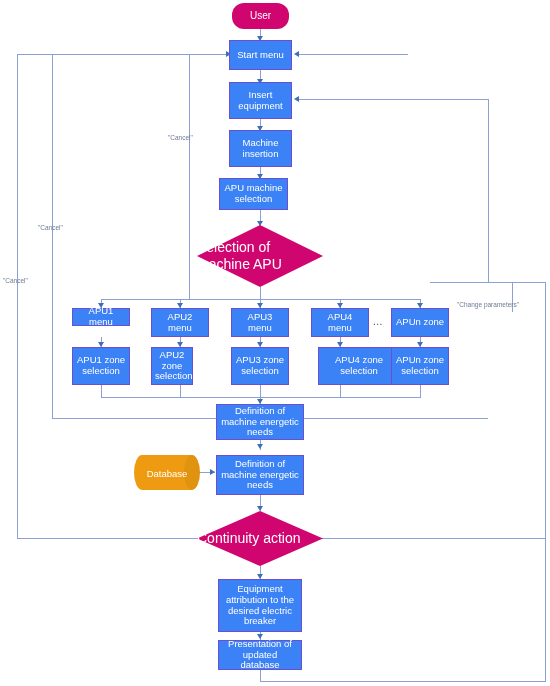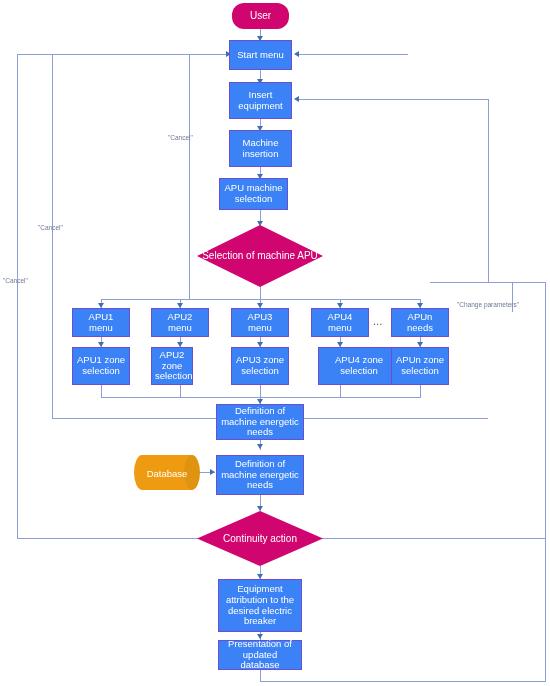--- a/index.html
+++ b/index.html
@@ -44,24 +44,24 @@
   .decision .dia{
     position:absolute;
     left:0;top:0;right:0;bottom:0;
     background:#d1056f;
     clip-path:polygon(50% 0%,100% 50%,50% 100%,0% 50%);
     z-index:1;
   }
   .decision .dlabel{
     position:relative;
     z-index:2;
-    font-size:10px;
+    font-size:14px;
     color:#ffffff;
     width:100%;
-    text-align:center;
+    text-align:left;
     line-height:1.2;
   }
   .db{
     position:absolute;
     z-index:5;
   }
   .db .dbbody{
     position:absolute;
     left:8px;right:8px;top:0;bottom:0;
     background:#ef9b11;
@@ -246,35 +246,35 @@
 
   <div class="node proc" style="left:219px;top:178px;width:69px;height:32px;">
     <span class="txt">APU machine selection</span>
   </div>
 
   <div class="node decision" style="left:197px;top:225px;width:126px;height:62px;">
     <span class="dia"></span>
     <span class="dlabel">Selection of machine APU</span>
   </div>
 
-  <div class="node proc" style="left:72px;top:308px;width:58px;height:29px;">
+  <div class="node proc" style="left:72px;top:308px;width:58px;height:18px;">
     <span class="txt">APU1 menu</span>
   </div>
   <div class="node proc" style="left:151px;top:308px;width:58px;height:29px;">
     <span class="txt">APU2 menu</span>
   </div>
   <div class="node proc" style="left:231px;top:308px;width:58px;height:29px;">
     <span class="txt">APU3 menu</span>
   </div>
   <div class="node proc" style="left:311px;top:308px;width:58px;height:29px;">
     <span class="txt">APU4 menu</span>
   </div>
   <div class="dots" style="left:373px;top:316px;">...</div>
   <div class="node proc" style="left:391px;top:308px;width:58px;height:29px;">
-    <span class="txt">APUn needs</span>
+    <span class="txt">APUn zone</span>
   </div>
 
   <div class="node proc" style="left:72px;top:347px;width:58px;height:38px;">
     <span class="txt">APU1 zone selection</span>
   </div>
   <div class="node proc" style="left:151px;top:347px;width:42px;height:38px;">
     <span class="txt">APU2 zone selection</span>
   </div>
   <div class="node proc" style="left:231px;top:347px;width:58px;height:38px;">
     <span class="txt">APU3 zone selection</span>

